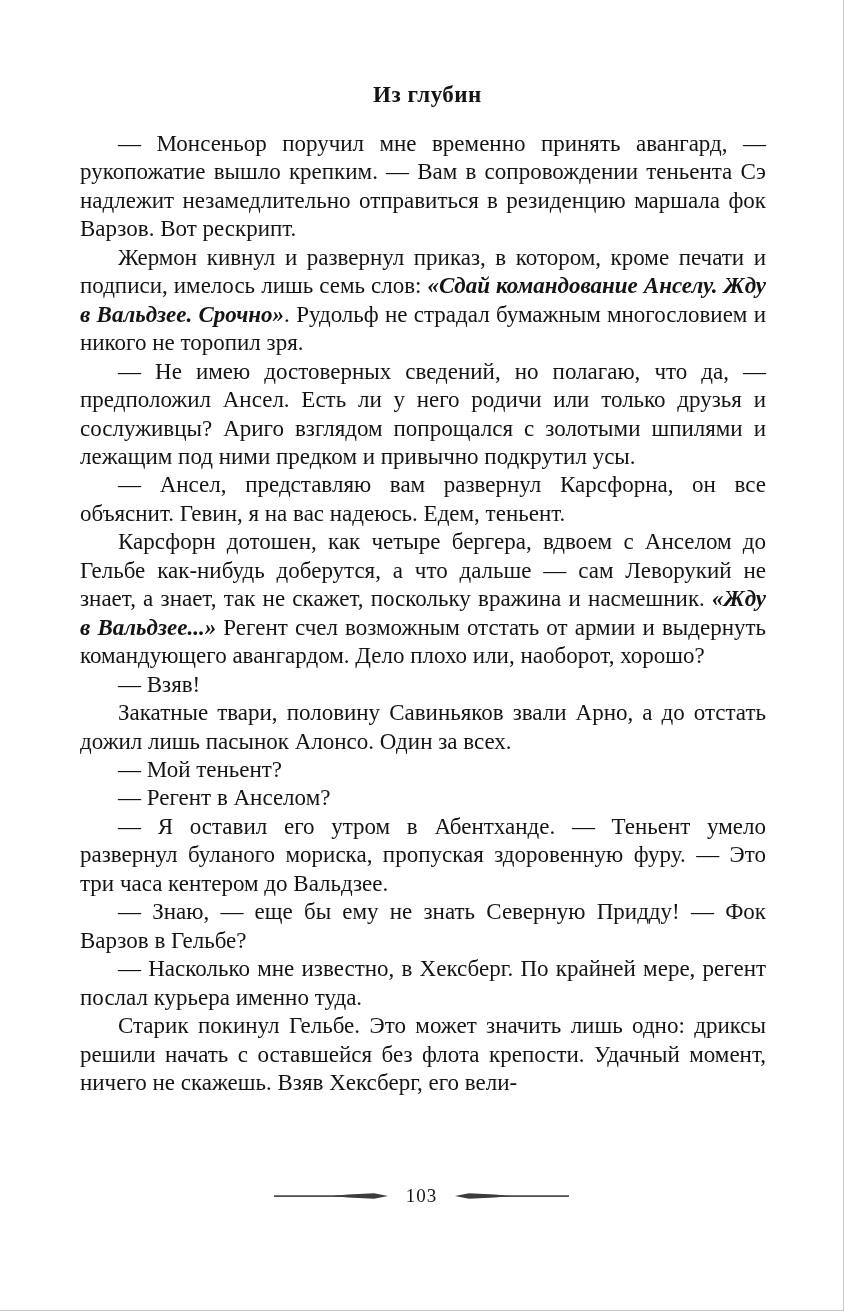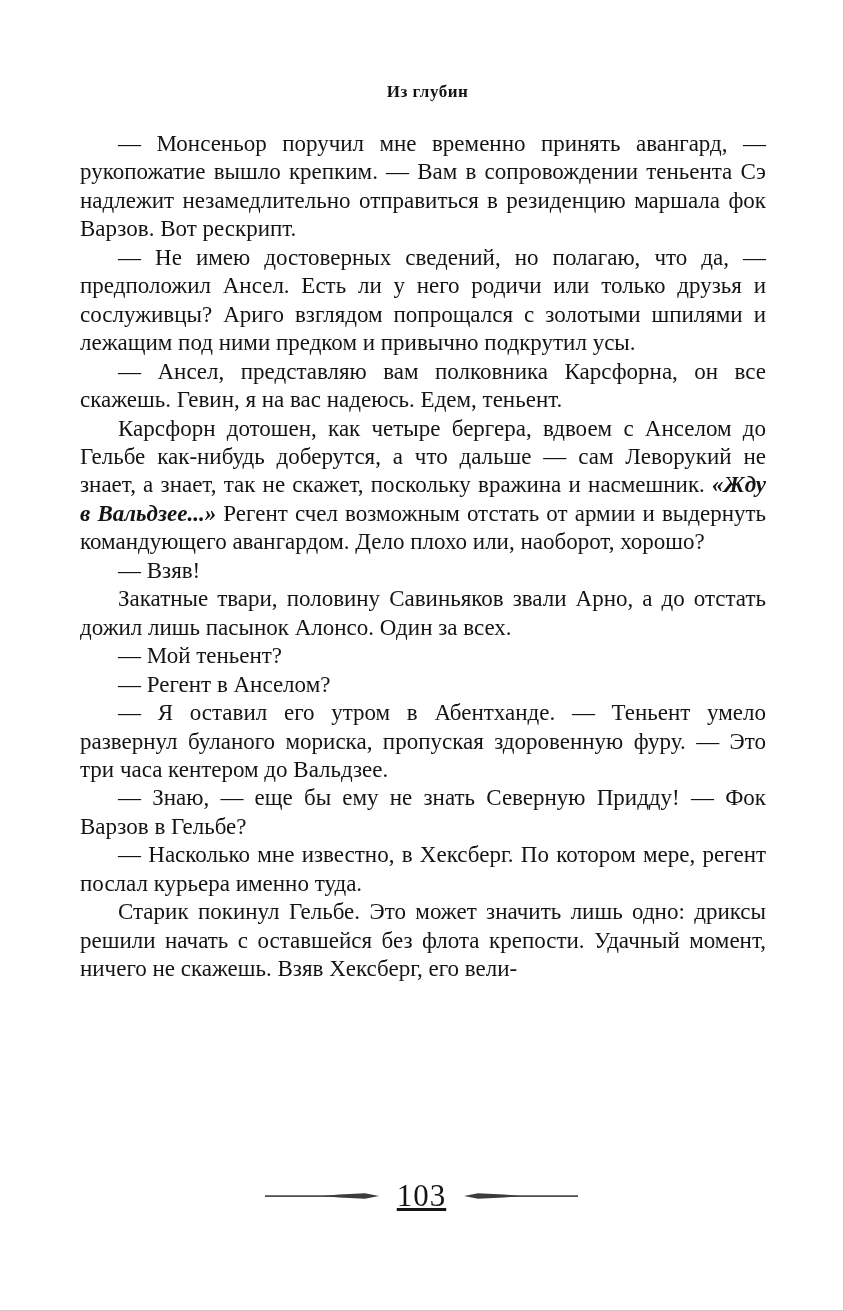--- a/index.html
+++ b/index.html
@@ -18,21 +18,21 @@
     box-sizing: border-box;
     border-right: 1px solid #c9c9c9;
     border-bottom: 1px solid #c9c9c9;
   }
   .running-header {
     position: absolute;
     top: 82px;
     left: 0;
     right: 0;
     text-align: center;
-    font-size: 17px;
+    font-size: 23px;
     font-weight: 600;
     letter-spacing: 0.5px;
     margin-left: 12px;
   }
   .text-block {
     position: absolute;
     top: 130px;
     left: 80px;
     width: 686px;
     font-size: 23px;
@@ -52,47 +52,47 @@
     top: 1180px;
     left: 0;
     right: 0;
     height: 32px;
     display: flex;
     align-items: center;
     justify-content: center;
     gap: 12px;
   }
   .page-number {
-    font-size: 31px;
+    font-size: 19px;
     letter-spacing: 1px;
     line-height: 1;
     transform: translateY(-1px);
-    text-decoration: underline;
   }
   .ornament { display: block; }
 </style>
 </head>
 <body>
 
 <div class="page" style="color: rgb(20, 20, 20); background: rgb(255, 255, 255);">
 
   <div class="running-header">Из глубин</div>
 
   <div class="text-block">
       <p class="para"><span class="seg">— Монсеньор поручил мне временно принять авангард, — рукопожатие вышло крепким. — Вам в сопровождении теньента Сэ надлежит незамедлительно отправиться в резиденцию маршала фок Варзов. Вот рескрипт.</span></p>
+      <p class="para"><span class="seg">Жермон кивнул и развернул приказ, в котором, кроме печати и подписи, имелось лишь семь слов: </span><span class="seg bi">«Сдай командование Анселу. Жду в Вальдзее. Срочно»</span><span class="seg">. Рудольф не страдал бумажным многословием и никого не торопил зря.</span></p>
       <p class="para"><span class="seg">— Не имею достоверных сведений, но полагаю, что да, — предположил Ансел. Есть ли у него родичи или только друзья и сослуживцы? Ариго взглядом попрощался с золотыми шпилями и лежащим под ними предком и привычно подкрутил усы.</span></p>
-      <p class="para"><span class="seg">— Ансел, представляю вам полковника Карсфорна, он все скажешь. Гевин, я на вас надеюсь. Едем, теньент.</span></p>
+      <p class="para"><span class="seg">— Ансел, представляю вам развернул Карсфорна, он все объяснит. Гевин, я на вас надеюсь. Едем, теньент.</span></p>
       <p class="para"><span class="seg">Карсфорн дотошен, как четыре бергера, вдвоем с Анселом до Гельбе как-нибудь доберутся, а что дальше — сам Леворукий не знает, а знает, так не скажет, поскольку вражина и насмешник. </span><span class="seg bi">«Жду в Вальдзее...»</span><span class="seg"> Регент счел возможным отстать от армии и выдернуть командующего авангардом. Дело плохо или, наоборот, хорошо?</span></p>
       <p class="para"><span class="seg">— Взяв!</span></p>
       <p class="para"><span class="seg">Закатные твари, половину Савиньяков звали Арно, а до отстать дожил лишь пасынок Алонсо. Один за всех.</span></p>
       <p class="para"><span class="seg">— Мой теньент?</span></p>
       <p class="para"><span class="seg">— Регент в Анселом?</span></p>
       <p class="para"><span class="seg">— Я оставил его утром в Абентханде. — Теньент умело развернул буланого мориска, пропуская здоровенную фуру. — Это три часа кентером до Вальдзее.</span></p>
       <p class="para"><span class="seg">— Знаю, — еще бы ему не знать Северную Придду! — Фок Варзов в Гельбе?</span></p>
-      <p class="para"><span class="seg">— Насколько мне известно, в Хексберг. По котором мере, регент послал курьера именно туда.</span></p>
+      <p class="para"><span class="seg">— Насколько мне известно, в Хексберг. По крайней мере, регент послал курьера именно туда.</span></p>
       <p class="para"><span class="seg">Старик покинул Гельбе. Это может значить лишь одно: дриксы решили начать с оставшейся без флота крепости. Удачный момент, ничего не скажешь. Взяв Хексберг, его вели-</span></p>
     </div>
 
   <div class="footer">
     <svg class="ornament" width="120" height="12" viewBox="0 0 120 12">
       <rect x="0" y="5.3" width="78" height="1.6" fill="#3c3c3c"></rect>
       <polygon points="58,6 74,4.4 100,3.2 114,6 100,8.8 74,7.6" fill="#3c3c3c"></polygon>
     </svg>
     <div class="page-number">103</div>
     <svg class="ornament" width="120" height="12" viewBox="0 0 120 12">

